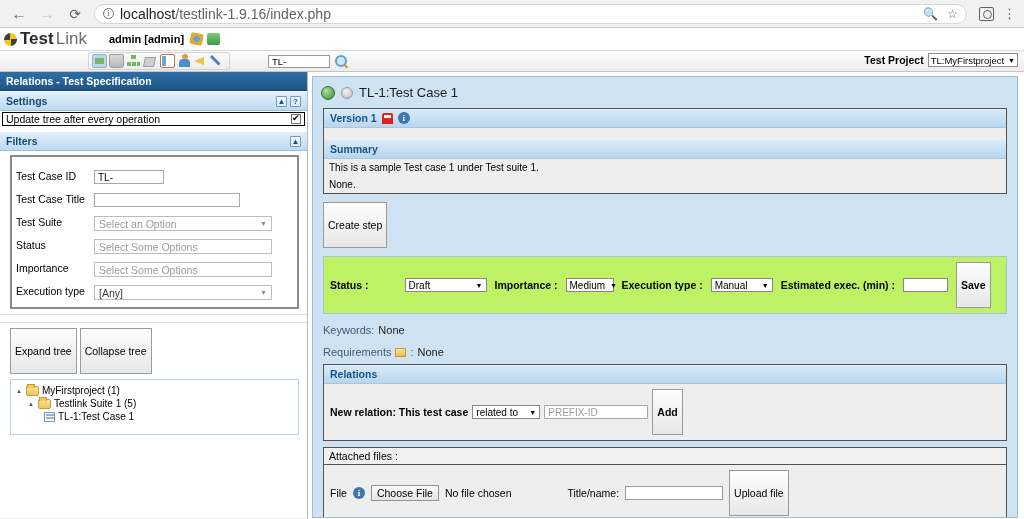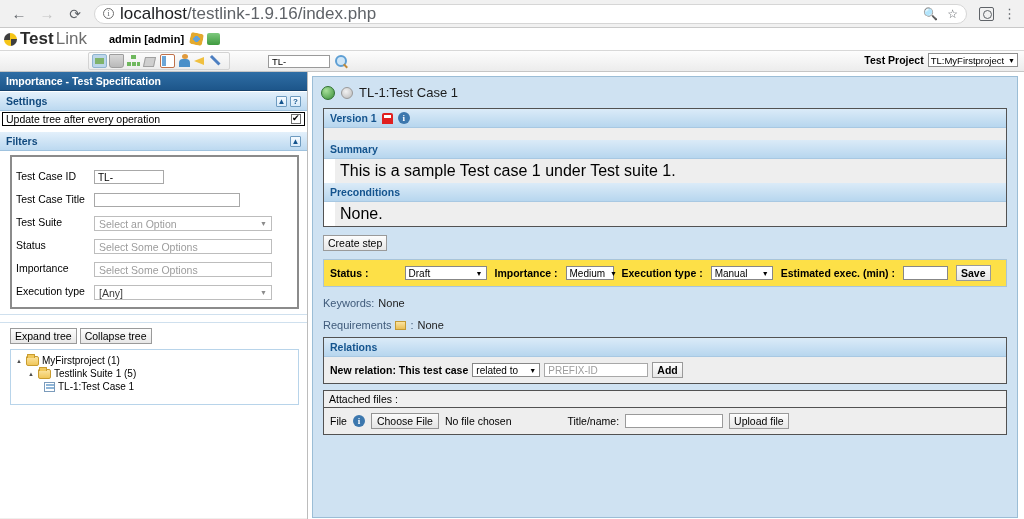--- a/index.html
+++ b/index.html
@@ -49,21 +49,21 @@
     width: 11px; height: 11px;
     border: 1px solid #6f6f6f;
     border-radius: 50%;
     font-size: 8px;
     line-height: 9px;
     text-align: center;
     color: #5f6368;
     font-family: "Liberation Serif", serif;
     flex: 0 0 auto;
   }
-  .url-text { font-size: 17px; color: #202124; white-space: nowrap; }
+  .url-text { font-size: 14px; color: #202124; white-space: nowrap; }
   .url-text .dim { color: #5f6368; }
   .omni-right { display: flex; align-items: center; gap: 9px; margin-left: auto; }
   .icon-mag, .icon-star {
     color: #5f6368; font-size: 12px; display:inline-block;
   }
   .chrome-right { display: flex; align-items: center; gap: 9px; padding-left: 4px; }
   .profile-box {
     width: 15px; height: 14px;
     border: 1.4px solid #5f6368;
     border-radius: 2px;
@@ -324,21 +324,21 @@
     padding: 0 4px;
     display: flex; align-items: center;
   }
   .fselect .caret { margin-left: auto; font-size: 7px; color: #8b8b8b; }
   .fselect.dark { color: #3a3a3a; }
 
   .btn {
     border: 1px solid #9a9a9a;
     background: linear-gradient(#fdfdfd,#e7e7e7);
     font-size: 10.5px;
-    padding: 1px 4px;
+    padding: 16px 4px;
     font-family: "Liberation Sans", sans-serif;
     color: #000;
     line-height: 12px;
     display: inline-block;
   }
   .btn-row { padding: 6px 0 0 10px; display: flex; gap: 3px; }
 
   .tree-sep {
     height: 9px;
     border-top: 1px solid #cfe0ee;
@@ -429,25 +429,24 @@
     background: linear-gradient(#dbebf8, #b7d6ee);
     color: #14548e;
     font-weight: bold;
     font-size: 10.5px;
     padding: 3px 6px;
     border-bottom: 1px solid #a8c8e2;
     display: flex; align-items: center; gap: 5px;
   }
   .box-body {
     background: #eeeeee;
-    font-size: 16px;
+    font-size: 10px;
     padding: 3px 5px;
     color: #000;
     min-height: 14px;
-    margin-left: 11px;
   }
   .box-gap { height: 12px; background: #eeeeee; }
   .ico-mail {
     width: 11px; height: 11px;
     background: #e02020;
     border-radius: 2px 2px 0 0;
     position: relative; display:inline-block;
   }
   .ico-mail:after {
     content:""; position:absolute; left:2px; top:2px; width:7px; height:3px; background:#fff;
@@ -458,21 +457,21 @@
     color: #fff; font-size: 9px; font-weight: bold;
     text-align: center; line-height: 12px;
     font-family: "Liberation Serif", serif;
     display:inline-block;
   }
 
   .cs-row { padding: 8px 0 6px 10px; }
   .attrs-panel {
     margin: 2px 10px 0 10px;
     border: 1px solid #a9c4d9;
-    background: #fde047;
+    background: #bef264;
     padding: 5px 6px;
     display: flex; align-items: center; gap: 8px;
     font-size: 10.5px;
     font-weight: bold;
     color: #000;
   }
   .sel {
     border: 1px solid #878787;
     background: #fff;
     height: 14px;
@@ -620,21 +619,21 @@
     <span class="tp-select">
       <span>TL:MyFirstproject</span>
       <span class="caret">▼</span>
     </span>
   </div>
 </div>
 
 <div class="main">
 
   <div class="left-pane">
-    <div class="panel-title">Importance - Test Specification</div>
+    <div class="panel-title">Relations - Test Specification</div>
 
     <div class="sub-bar">
       <span>Settings</span>
       <span class="tools">
         <span class="mini-btn">▲</span>
         <span class="mini-btn">?</span>
       </span>
     </div>
     <div class="settings-row">
       <span>Update tree after every operation</span>
@@ -726,23 +725,20 @@
         <div class="box-hdr">
           <span>Version 1</span>
           <span class="ico-mail"></span>
           <span class="ico-info">i</span>
         </div>
         <div class="box-gap"></div>
         <div class="box-hdr">
           <span>Summary</span>
         </div>
         <div class="box-body">This is a sample Test case 1 under Test suite 1.</div>
-        <div class="box-hdr">
-          <span>Preconditions</span>
-        </div>
         <div class="box-body">None.</div>
       </div>
 
       <div class="cs-row">
         <span class="btn">Create step</span>
       </div>
 
       <div class="attrs-panel">
         <span>Status :</span>
         <span class="sel w-status">

